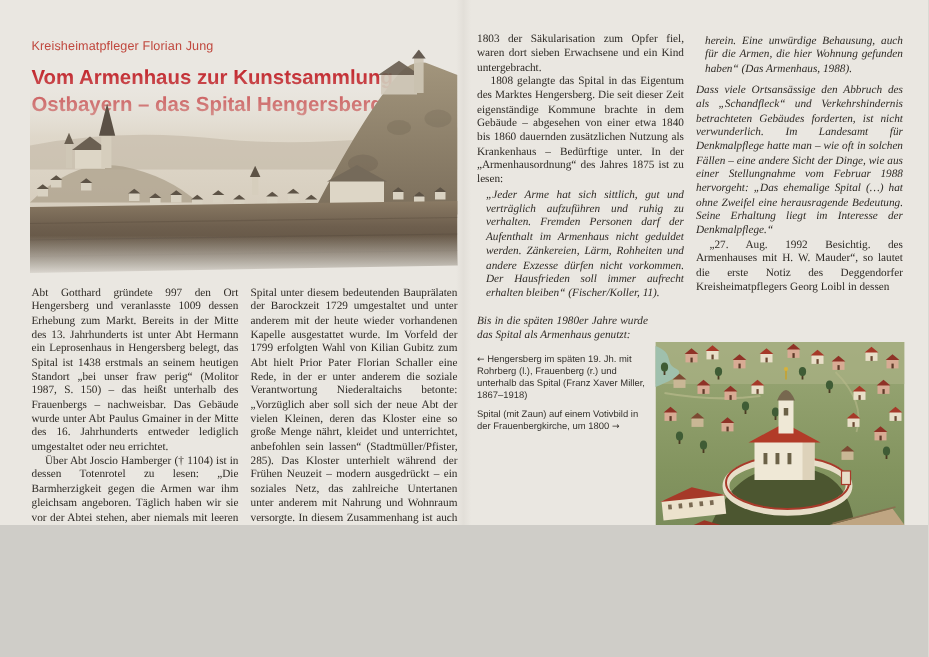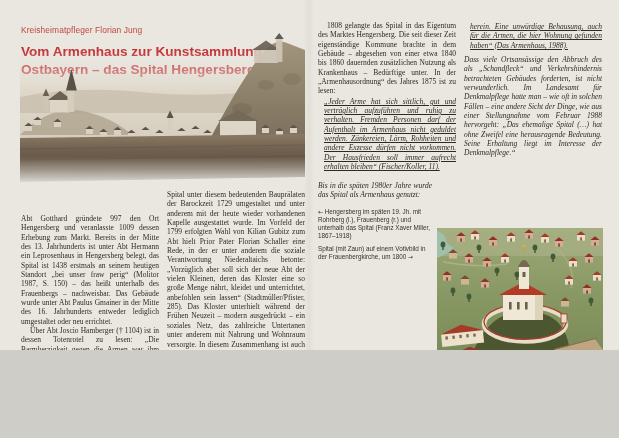--- a/index.html
+++ b/index.html
@@ -23,25 +23,25 @@
     color:var(--accent-red,#c2272d);
   }
   .photo{position:absolute;left:20px;top:33px;width:285px;height:152px;}
   .painting{position:absolute;left:437px;top:228px;width:166px;height:172px;}
   .col{
     position:absolute;width:138px;text-align:justify;
     font-size:7.5px;line-height:9.35px;hyphens:auto;
   }
   .col p{margin:0;}
   .col p.ind{text-indent:9px;font-family:Liberation Serif, serif;}
-  .col-l1{left:21px;top:190px;margin-top:24px;}
+  .col-l1{left:21px;top:190px;}
   .col-l2{left:167px;top:190px;}
   .col-r1{left:318px;top:21px;}
   .col-r2{left:464px;top:21px;}
-  .quote{font-style:italic;padding-left:6px;margin-top:1px !important;text-decoration:underline;}
+  .quote{font-style:italic;padding-left:6px;margin-top:1px !important;}
   .narrow{width:114px;margin-top:9px !important;font-style:italic;}
   .narrow2{width:108px;}
   .pgap{margin-top:5px !important;font-style:italic;}
   .caption{
     width:117px;margin-top:9px;text-align:left;
     font-family:"Liberation Sans", sans-serif;
     font-size:6.3px;line-height:8px;color:var(--caption-text,#34312c);
   }
   .caption + .caption{margin-top:5px;}
   .arr{font-family:"DejaVu Sans", sans-serif;font-size:6px;color:var(--caption-text,#34312c);}
@@ -144,29 +144,31 @@
 
   <div class="col col-l1">
     <p>Abt Gotthard gründete 997 den Ort Hengersberg und veranlasste 1009 dessen Erhebung zum Markt. Bereits in der Mitte des 13. Jahrhunderts ist unter Abt Hermann ein Leprosenhaus in Hengersberg belegt, das Spital ist 1438 erstmals an seinem heutigen Standort „bei unser fraw perig“ (Molitor 1987, S. 150) – das heißt unterhalb des Frauenbergs – nachweisbar. Das Gebäude wurde unter Abt Paulus Gmainer in der Mitte des 16. Jahrhunderts entweder lediglich umgestaltet oder neu errichtet.</p>
     <p class="ind">Über Abt Joscio Hamberger († 1104) ist in dessen Totenrotel zu lesen: „Die Barmherzigkeit gegen die Armen war ihm gleichsam angeboren. Täglich haben wir sie vor der Abtei stehen, aber niemals mit leeren Händen weggehen sehen“ (Stadtmüller/Pfister, 241f). Daher ist es nicht verwunderlich, dass das</p>
   </div>
   <div class="col col-l2">
     <p>Spital unter diesem bedeutenden Bauprälaten der Barockzeit 1729 umgestaltet und unter anderem mit der heute wieder vorhandenen Kapelle ausgestattet wurde. Im Vorfeld der 1799 erfolgten Wahl von Kilian Gubitz zum Abt hielt Prior Pater Florian Schaller eine Rede, in der er unter anderem die soziale Verantwortung Niederaltaichs betonte: „Vorzüglich aber soll sich der neue Abt der vielen Kleinen, deren das Kloster eine so große Menge nährt, kleidet und unterrichtet, anbefohlen sein lassen“ (Stadtmüller/Pfister, 285). Das Kloster unterhielt während der Frühen Neuzeit – modern ausgedrückt – ein soziales Netz, das zahlreiche Untertanen unter anderem mit Nahrung und Wohnraum versorgte. In diesem Zusammenhang ist auch die Zuständigkeit der Abtei für das Spital des Marktes Hengersberg zu sehen. Als Niederaltaich</p>
   </div>
 
   <div class="col col-r1">
+    <p>1803 der Säkularisation zum Opfer fiel, waren dort sieben Erwachsene und ein Kind untergebracht.</p>
     <p class="ind">1808 gelangte das Spital in das Eigentum des Marktes Hengersberg. Die seit dieser Zeit eigenständige Kommune brachte in dem Gebäude – abgesehen von einer etwa 1840 bis 1860 dauernden zusätzlichen Nutzung als Krankenhaus – Bedürftige unter. In der „Armenhausordnung“ des Jahres 1875 ist zu lesen:</p>
     <p class="quote">„Jeder Arme hat sich sittlich, gut und verträglich aufzuführen und ruhig zu verhalten. Fremden Personen darf der Aufenthalt im Armenhaus nicht geduldet werden. Zänkereien, Lärm, Rohheiten und andere Exzesse dürfen nicht vorkommen. Der Hausfrieden soll immer aufrecht erhalten bleiben“ (Fischer/Koller, 11).</p>
     <p class="narrow">Bis in die späten 1980er Jahre wurde das Spital als Armenhaus genutzt:</p>
     <div class="caption"><span class="arr">←</span>&nbsp;<span>Hengersberg im späten 19. Jh. mit Rohrberg (l.), Frauenberg (r.) und unterhalb das Spital (Franz Xaver Miller, 1867–1918)</span></div>
     <div class="caption"><span>Spital (mit Zaun) auf einem Votivbild in der Frauenbergkirche, um 1800</span>&nbsp;<span class="arr">→</span></div>
   </div>
   <div class="col col-r2">
     <p class="quote">herein. Eine unwürdige Behausung, auch für die Armen, die hier Wohnung gefunden haben“ (Das Armenhaus, 1988).</p>
     <p class="pgap">Dass viele Ortsansässige den Abbruch des als „Schandfleck“ und Verkehrshindernis betrachteten Gebäudes forderten, ist nicht verwunderlich. Im Landesamt für Denkmalpflege hatte man – wie oft in solchen Fällen – eine andere Sicht der Dinge, wie aus einer Stellungnahme vom Februar 1988 hervorgeht: „Das ehemalige Spital (…) hat ohne Zweifel eine herausragende Bedeutung. Seine Erhaltung liegt im Interesse der Denkmalpflege.“</p>
+    <p class="ind">„27. Aug. 1992 Besichtig. des Armenhauses mit H. W. Mauder“, so lautet die erste Notiz des Deggendorfer Kreisheimatpflegers Georg Loibl in dessen</p>
   </div>
 
   <svg class="painting" viewBox="0 0 166 172" aria-hidden="true">
     <defs>
       <linearGradient id="meadow" x1="0" y1="0" x2="0" y2="1">
         <stop offset="0" stop-color="#9ba877"></stop>
         <stop offset="0.5" stop-color="#83945f"></stop>
         <stop offset="1" stop-color="#6f8155"></stop>
       </linearGradient>
       <linearGradient id="hillF" x1="0" y1="0" x2="0" y2="1">

